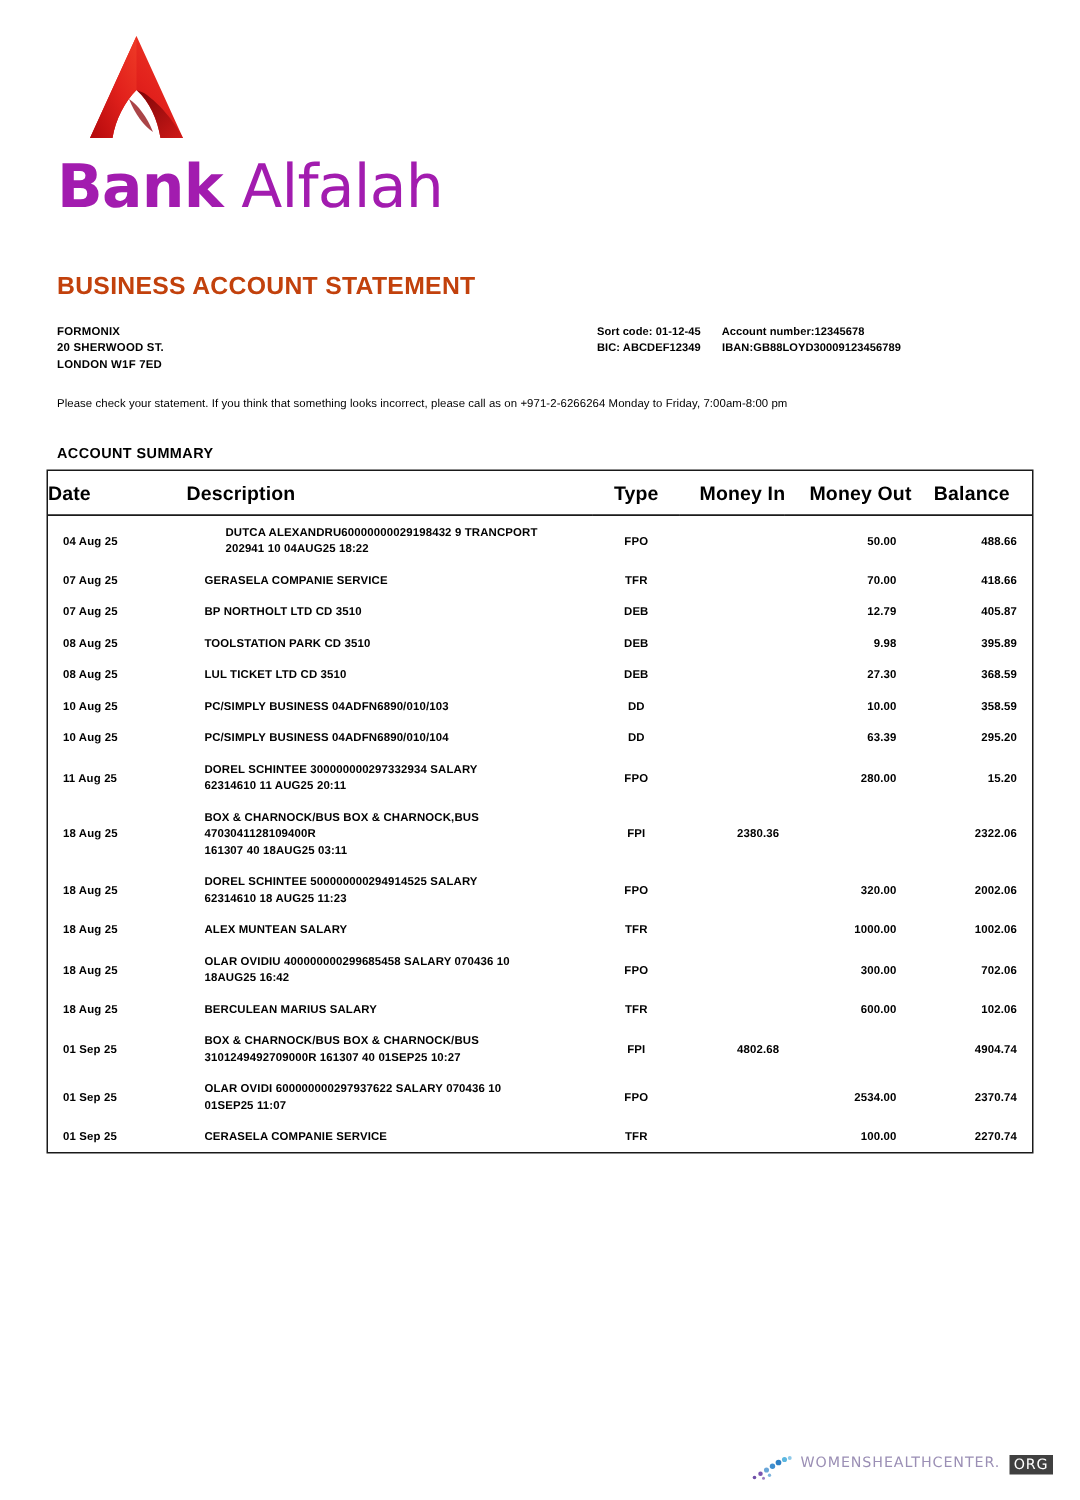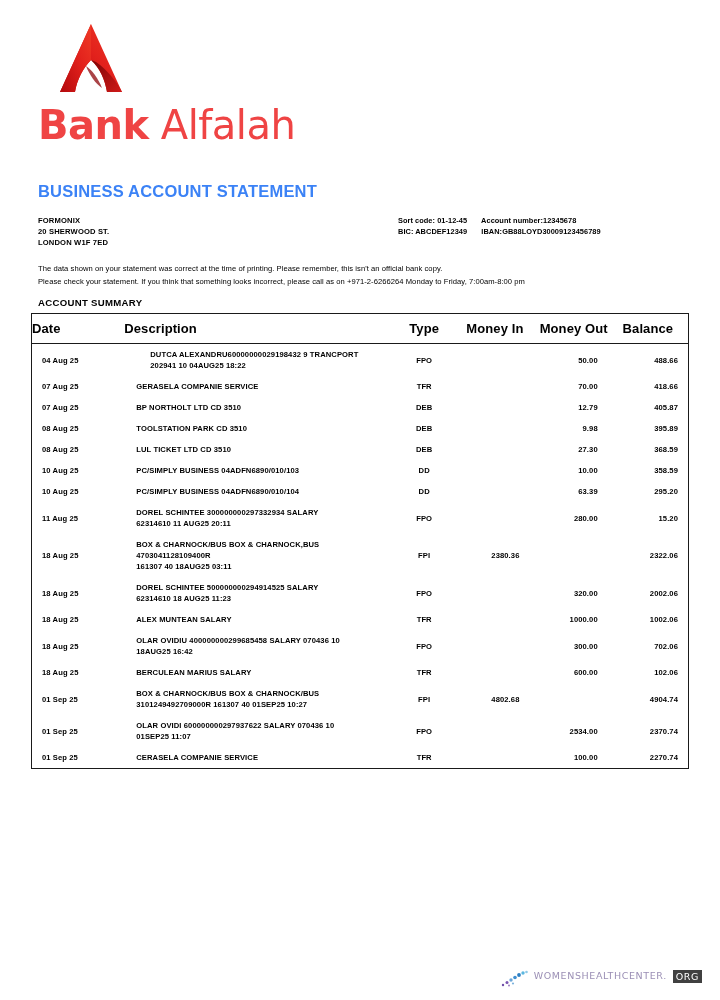--- a/index.html
+++ b/index.html
@@ -36,21 +36,21 @@
     margin-left: 14px;
   }
   .logo-mark svg { display: block; }
 
   .logo-wordmark {
     margin-top: 2px;
     font-family: "DejaVu Sans", sans-serif;
     font-size: 40px;
     line-height: 46px;
     letter-spacing: -0.5px;
-    color: #ef4444;
+    color: #a21caf;
     white-space: nowrap;
   }
   .logo-wordmark .bold { font-weight: 700; }
   .logo-wordmark .light { font-weight: 400; }
 
   .bank-address {
     margin-top: 1px;
     font-size: 7.6px;
     line-height: 10px;
     color: #000;
@@ -59,21 +59,21 @@
   }
 
   
   .statement-title {
     position: absolute;
     left: 38px;
     top: 182px;
     font-size: 16.5px;
     font-weight: 700;
     letter-spacing: 0.2px;
-    color: #3b82f6;
+    color: #c2410c;
   }
 
   
   .customer-block {
     position: absolute;
     left: 38px;
     top: 215px;
     font-size: 7.6px;
     line-height: 11px;
     font-weight: 700;
@@ -240,21 +240,20 @@
     </div>
     <div class="account-line">
       <span>BIC:</span>
       <span>ABCDEF12349</span>
       <span class="gap"></span>
       <span>IBAN:</span><span>GB88LOYD30009123456789</span>
     </div>
   </div>
 
   <div class="disclaimer">
-    <div>The data shown on your statement was correct at the time of printing. Please remember, this isn't an official bank copy.</div>
     <div>Please check your statement. If you think that something looks incorrect, please call as on +971-2-6266264 Monday to Friday, 7:00am-8:00 pm</div>
   </div>
 
   <div class="section-heading">ACCOUNT SUMMARY</div>
 
   <div class="table-wrap">
     <table class="stmt">
       <thead>
         <tr>
           <th class="c-date">Date</th>

